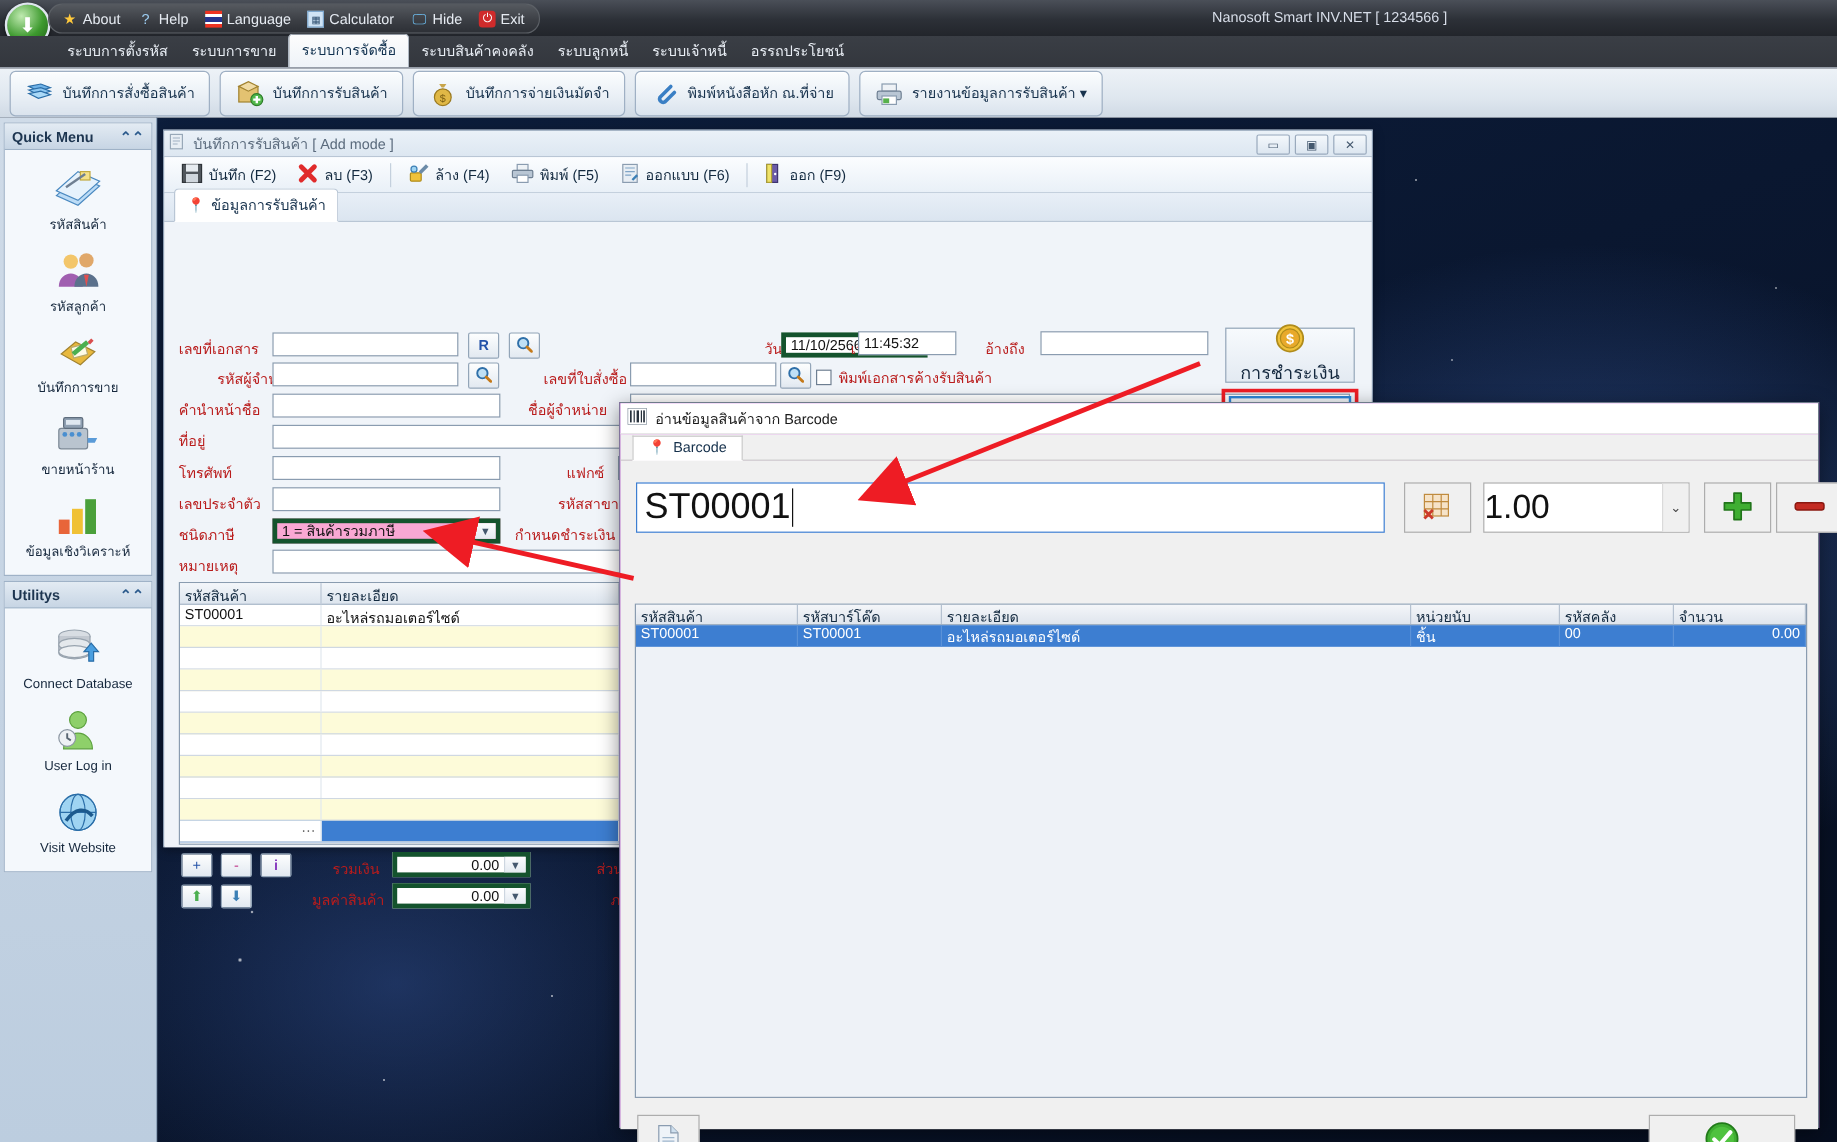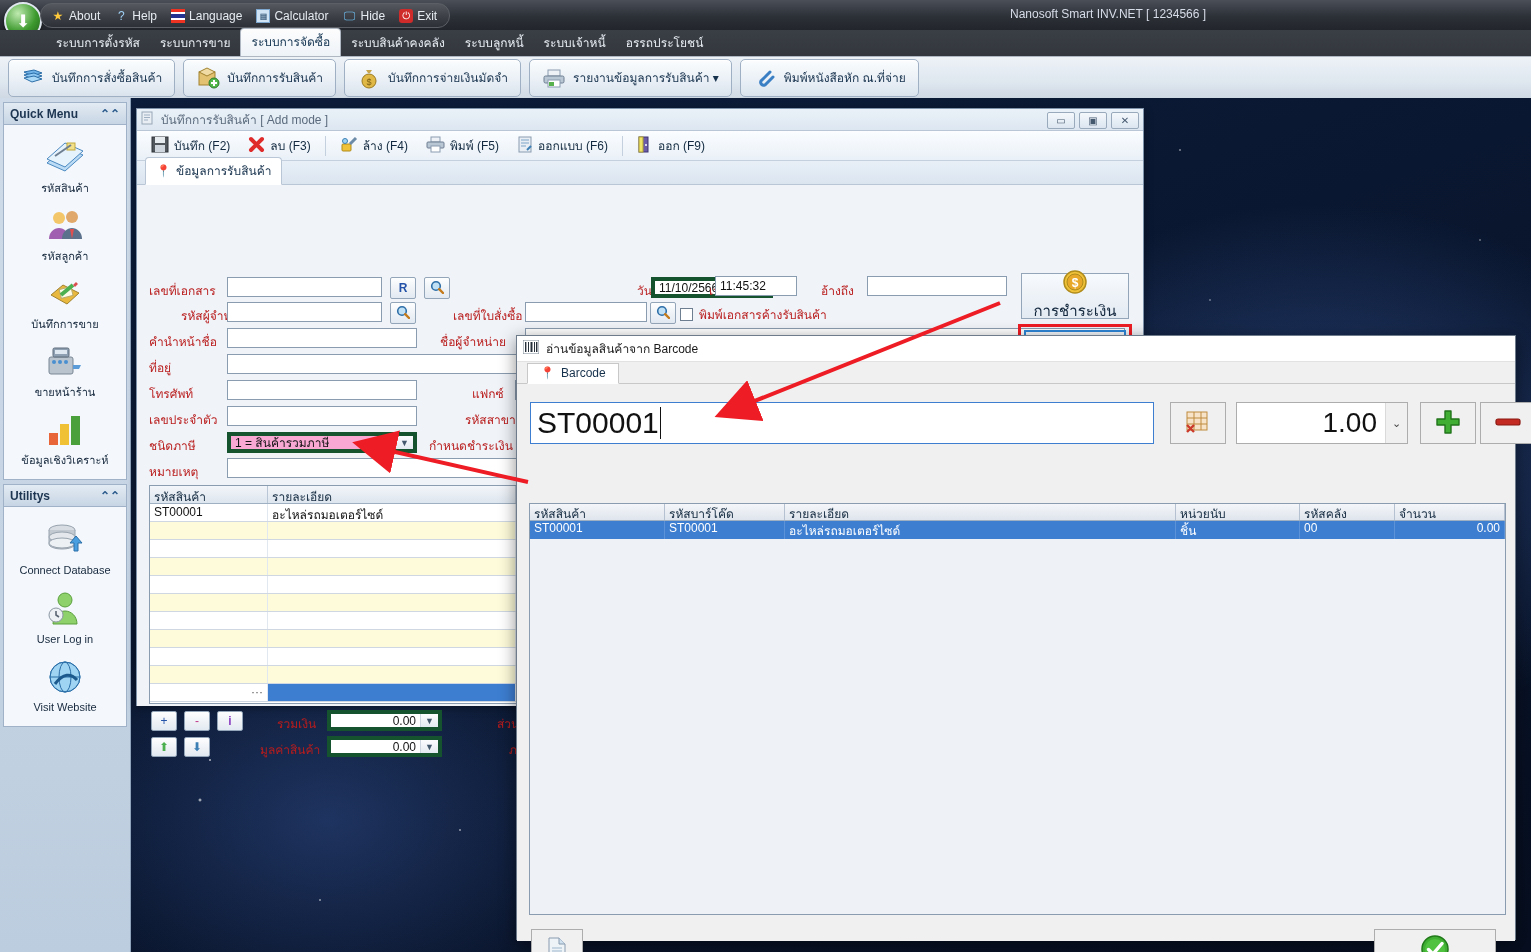--- a/index.html
+++ b/index.html
@@ -198,21 +198,21 @@
   #bc-input{
     position:absolute; left:13px; top:18px; width:624px; height:42px;
     border:1px solid #3d7ed1; background:#fff; font-size:30px; color:#111;
     display:flex; align-items:center; padding-left:6px; font-family:"Liberation Sans", sans-serif;
   }
   #bc-caret{ width:1px;height:32px;background:#111; margin-left:1px;}
   #bc-gridbtn{ position:absolute; left:653px; top:18px; width:56px;height:42px;
      border:1px solid #adadad; background:#f0f0f0; display:flex;align-items:center;justify-content:center; cursor:pointer;}
   #bc-qty{ position:absolute; left:719px; top:18px; width:172px; height:42px; border:1px solid #adadad; background:#fff;
      display:flex; align-items:center; }
-  #bc-qty .q{ flex:1; text-align:right; padding-right:8px; font-size:28px; color:#111;}
+  #bc-qty .q{ flex:1; text-align:left; padding-right:8px; font-size:28px; color:#111;}
   #bc-qty .sp{ width:22px;height:100%; border-left:1px solid #dadada; background:#f0f0f0;
      display:flex;align-items:center;justify-content:center;font-size:11px;color:#444;}
   #bc-add{ position:absolute; left:903px; top:18px; width:56px;height:42px; border:1px solid #adadad;
      background:#f0f0f0; display:flex;align-items:center;justify-content:center; cursor:pointer;}
   #bc-del{ position:absolute; left:963px; top:18px; width:56px;height:42px; border:1px solid #adadad;
      background:#f0f0f0; display:flex;align-items:center;justify-content:center; cursor:pointer;}
 
   #bc-grid{ position:absolute; left:12px; top:119px; width:977px; height:412px;
      border:1px solid #8a9cb0; background:#eef2f7; }
   #bc-grid .hdr{ display:flex; height:17px; background:linear-gradient(#f4f6f9,#dfe5ed);
@@ -307,36 +307,36 @@
         <svg width="20" height="22" viewBox="0 0 20 22">
             <path d="M7 3h6l-2 3h-2z" fill="#c8a54a"></path>
             <ellipse cx="10" cy="14" rx="7" ry="7" fill="#e0b846" stroke="#9b7a20"></ellipse>
             <text x="10" y="18" font-size="9" text-anchor="middle" fill="#7a5e12" font-family="Liberation Sans">$</text>
           </svg>
       </span>
       <span>บันทึกการจ่ายเงินมัดจำ</span>
     </div>
     <div class="bigbtn">
       <span class="ic">
+        <svg width="22" height="20" viewBox="0 0 22 20">
+            <path d="M16 4 L7 13 a3 3 0 0 0 4 4 L19 9" stroke="#3a7fc4" stroke-width="3" fill="none" stroke-linecap="round"></path>
+          </svg>
+      </span>
+      <span>พิมพ์หนังสือหัก ณ.ที่จ่าย</span>
+    </div>
+    <div class="bigbtn">
+      <span class="ic">
         <svg width="24" height="20" viewBox="0 0 24 20">
             <rect x="6" y="2" width="12" height="6" fill="#eef2f6" stroke="#8a9cb0"></rect>
             <rect x="2" y="8" width="20" height="7" rx="1.5" fill="#b9c6d4" stroke="#6e7f92"></rect>
             <rect x="6" y="12" width="12" height="7" fill="#fff" stroke="#8a9cb0"></rect>
             <rect x="7" y="14" width="5" height="4" fill="#57b14c"></rect>
           </svg>
       </span>
       <span>รายงานข้อมูลการรับสินค้า ▾</span>
-    </div>
-    <div class="bigbtn">
-      <span class="ic">
-        <svg width="22" height="20" viewBox="0 0 22 20">
-            <path d="M16 4 L7 13 a3 3 0 0 0 4 4 L19 9" stroke="#3a7fc4" stroke-width="3" fill="none" stroke-linecap="round"></path>
-          </svg>
-      </span>
-      <span>พิมพ์หนังสือหัก ณ.ที่จ่าย</span>
     </div>
   </div>
 </div>
 
 <div id="sidebar">
 
   <div class="panel">
     <div class="panel-hd">
       <span>Quick Menu</span>
       <span style="color:#2b5a8c;">⌃⌃</span>

